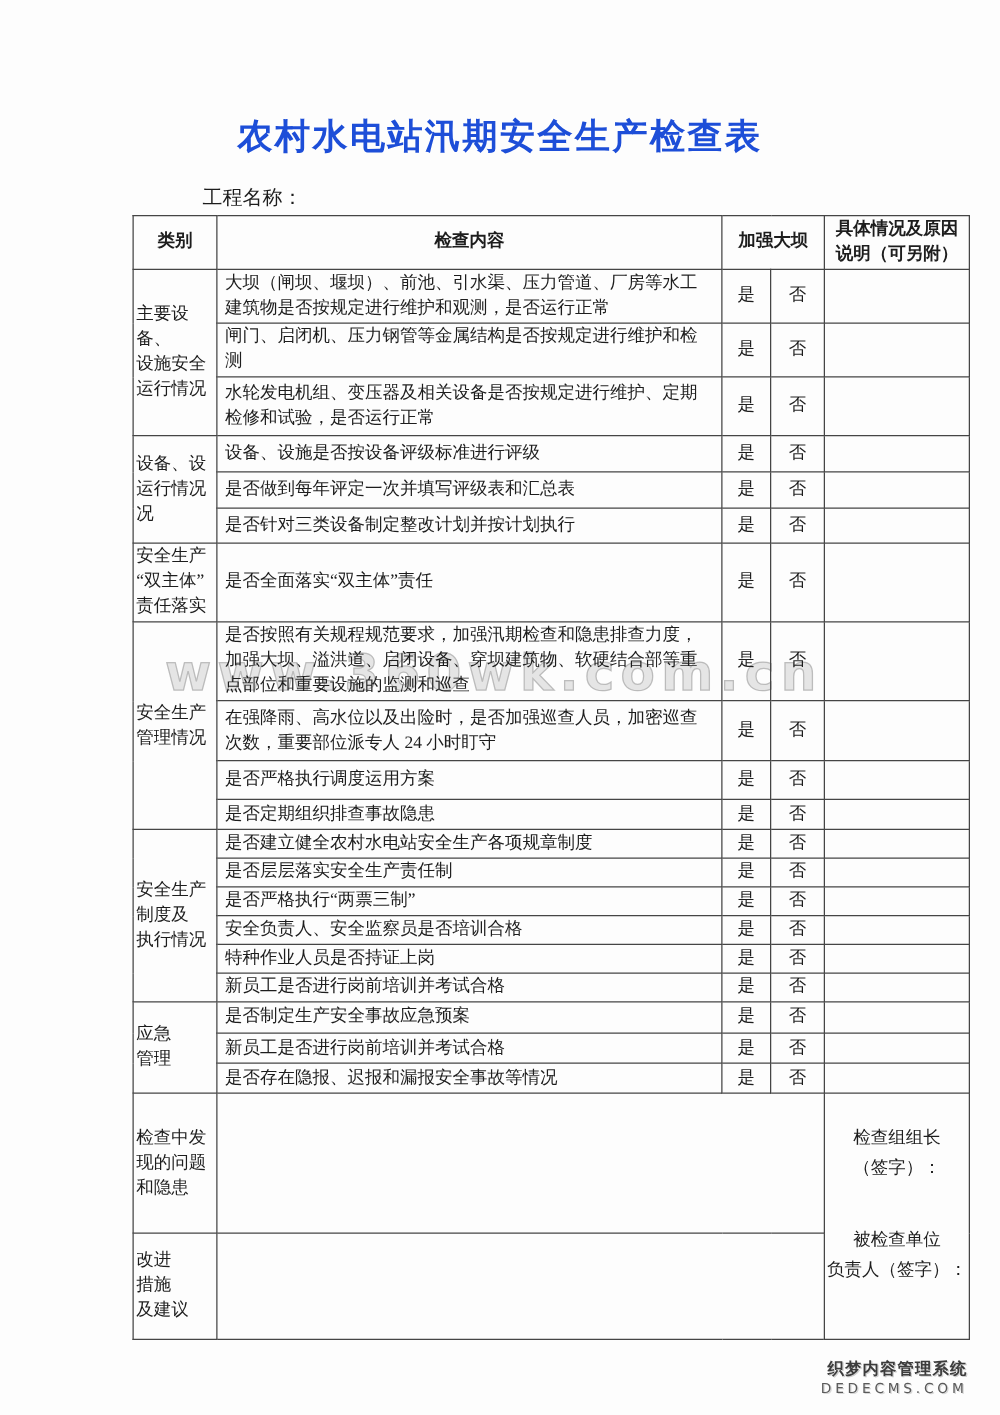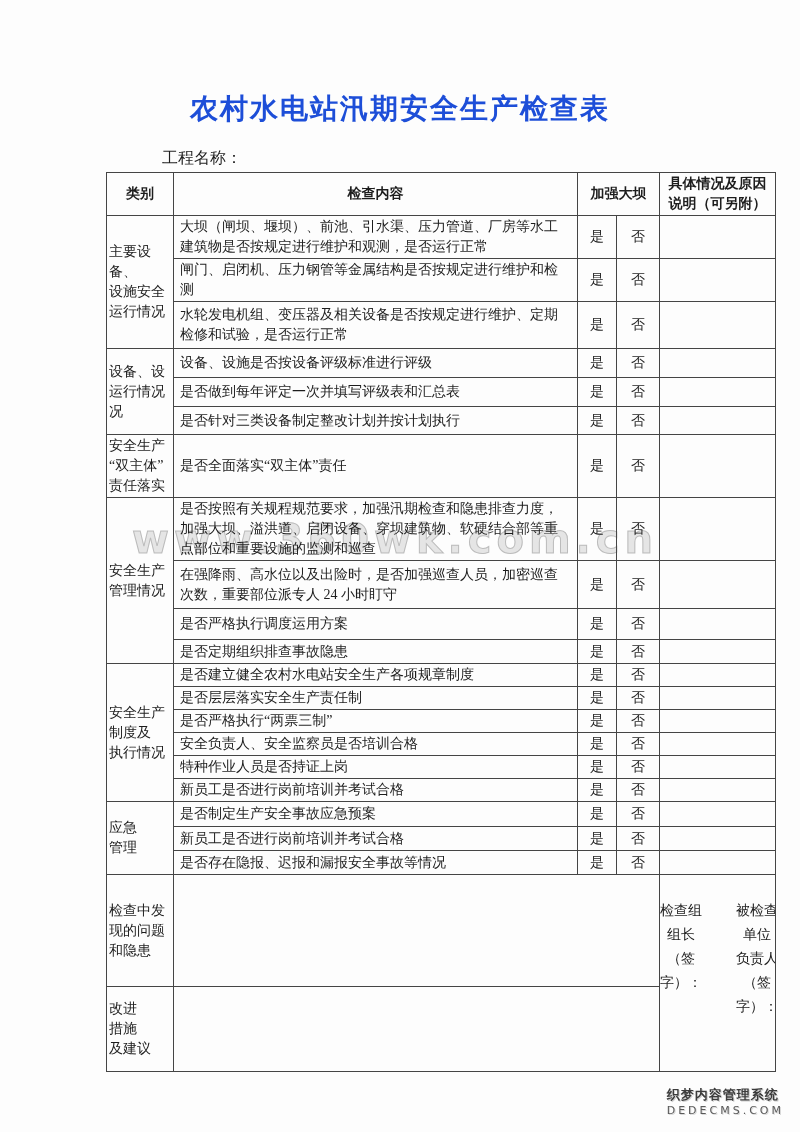--- a/index.html
+++ b/index.html
@@ -56,21 +56,21 @@
     white-space: pre-line;
     padding: 1px 2px;
   }
   .check-table td.content { padding: 1px 6px; }
   .check-table td.yn { text-align: center; }
   .check-table td.remark { }
   .check-table td.bigcell { }
   .check-table td.sig { vertical-align: top; padding: 0; }
   .sig-inner {
     display: flex;
-    flex-direction: row;
+    flex-direction: column;
     height: 100%;
     padding-top: 24px;
     gap: 34px;
   }
   .sig-block {
     text-align: center;
     white-space: pre-line;
     line-height: 24px;
   }
 
@@ -82,23 +82,23 @@
     font-size: 40px;
     font-weight: bold;
     letter-spacing: 5px;
     color: rgba(225, 225, 225, 0.85);
     -webkit-text-stroke: 1px rgba(160, 160, 160, 0.65);
     white-space: nowrap;
     pointer-events: none;
   }
   .bottom-watermark {
     position: absolute;
-    right: 16px;
+    right: 26px;
     top: 1086px;
-    text-align: left;
+    text-align: right;
     font-family: "DejaVu Sans", "Liberation Sans", sans-serif;
     pointer-events: none;
   }
   .bottom-watermark .wm-cn {
     font-size: 13px;
     font-weight: bold;
     color: #3c3c3c;
     text-shadow: 1px 1px 0 #cfcfcf;
     letter-spacing: 1px;
   }

